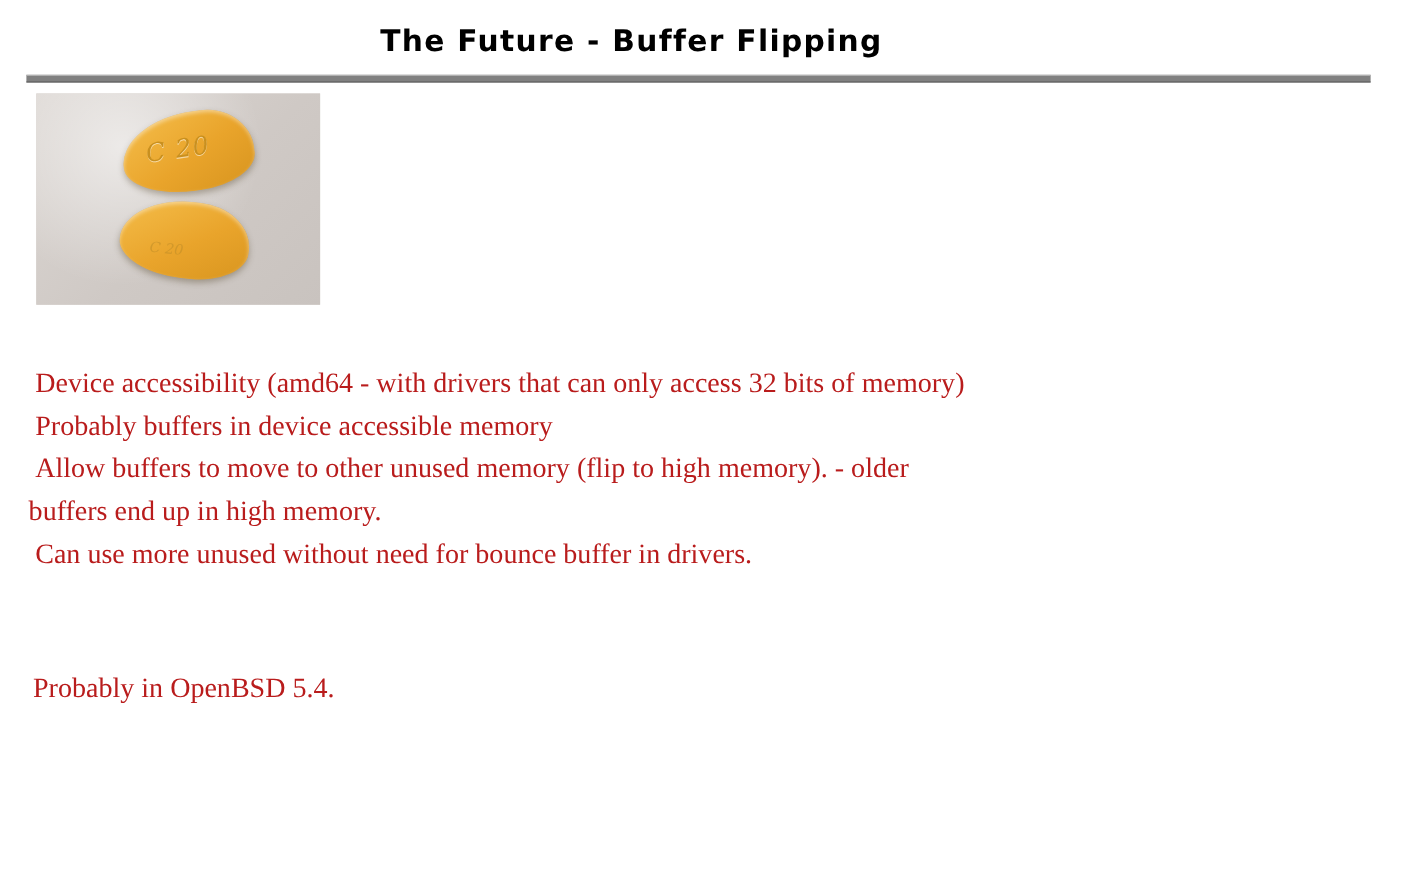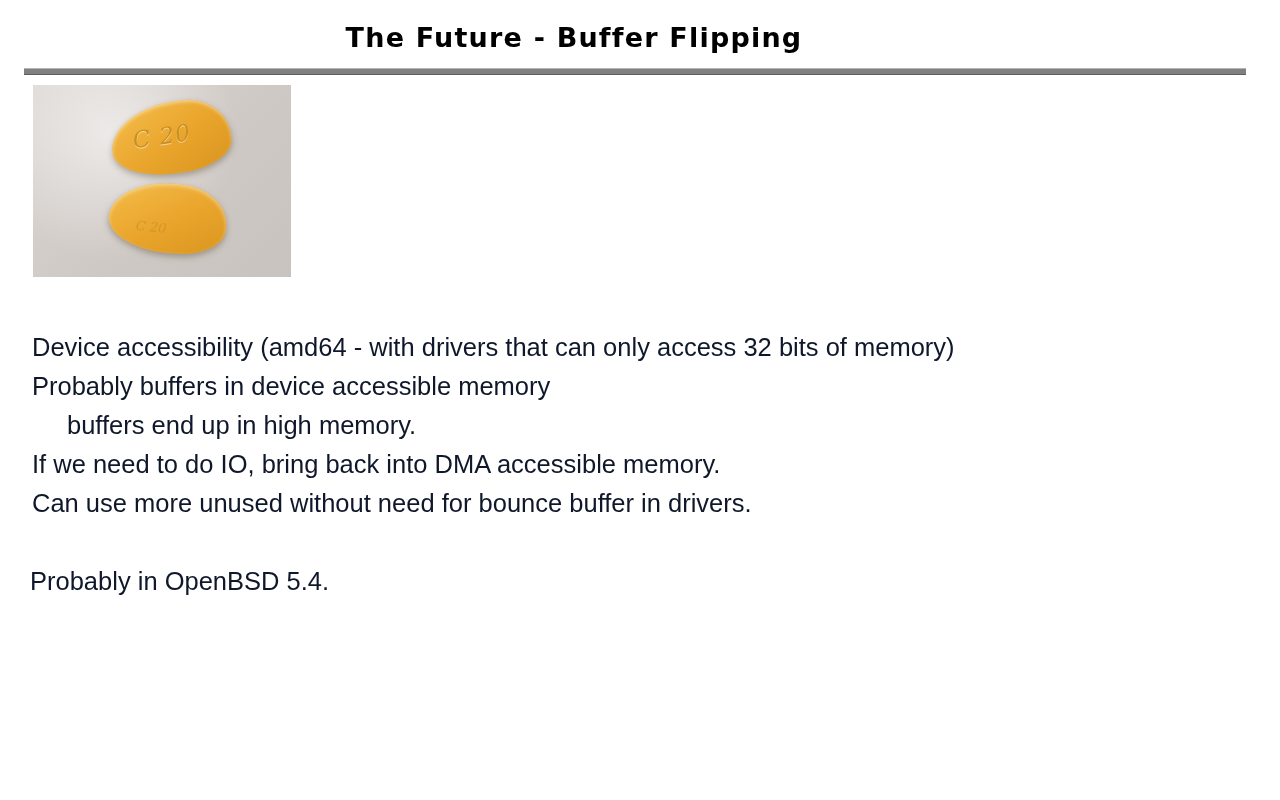--- a/index.html
+++ b/index.html
@@ -97,35 +97,36 @@
   }
 
   
   .body-block {
     position: absolute;
     left: 26px;
     top: 328px;
     width: 1230px;
   }
   .body-line {
-    font-family: Liberation Sans, sans-serif;
+    font-family: Liberation Serif, serif;
     font-size: 25.5px;
     line-height: 39px;
-    color: #0f172a;
+    color: #b91c1c;
     white-space: pre-wrap;
     padding-left: 6px;
   }
   .body-line.wrapped {
     padding-left: 6px;
   }
   .body-gap {
     height: 39px;
   }
   .body-line.final {
     padding-left: 4px;
+    margin-top: 44px;
   }
 </style>
 </head>
 <body>
 
 <div class="slide-title">The Future - Buffer Flipping</div>
 
 <div class="title-rule"></div>
 
 <div class="photo">
@@ -133,18 +134,18 @@
     <span class="pill-mark">C 20</span>
   </div>
   <div class="pill pill-2">
     <span class="pill-mark-faint">C 20</span>
   </div>
 </div>
 
 <div class="body-block">
   <div class="body-line">Device accessibility (amd64 - with drivers that can only access 32 bits of memory)</div>
   <div class="body-line">Probably buffers in device accessible memory</div>
-  <div class="body-line wrapped" style="padding-left:0px;margin-left:41px;">buffers end up in high memory.</div>
-  <div class="body-line">If we need to do IO, bring back into DMA accessible memory.</div>
+  <div class="body-line">Allow buffers to move to other unused memory (flip to high memory). - older</div>
+  <div class="body-line wrapped" style="padding-left:0px;">buffers end up in high memory.</div>
   <div class="body-line">Can use more unused without need for bounce buffer in drivers.</div>
   <div class="body-gap"></div>
   <div class="body-line final">Probably in OpenBSD 5.4.</div>
 </div>
 
 </body></html>

